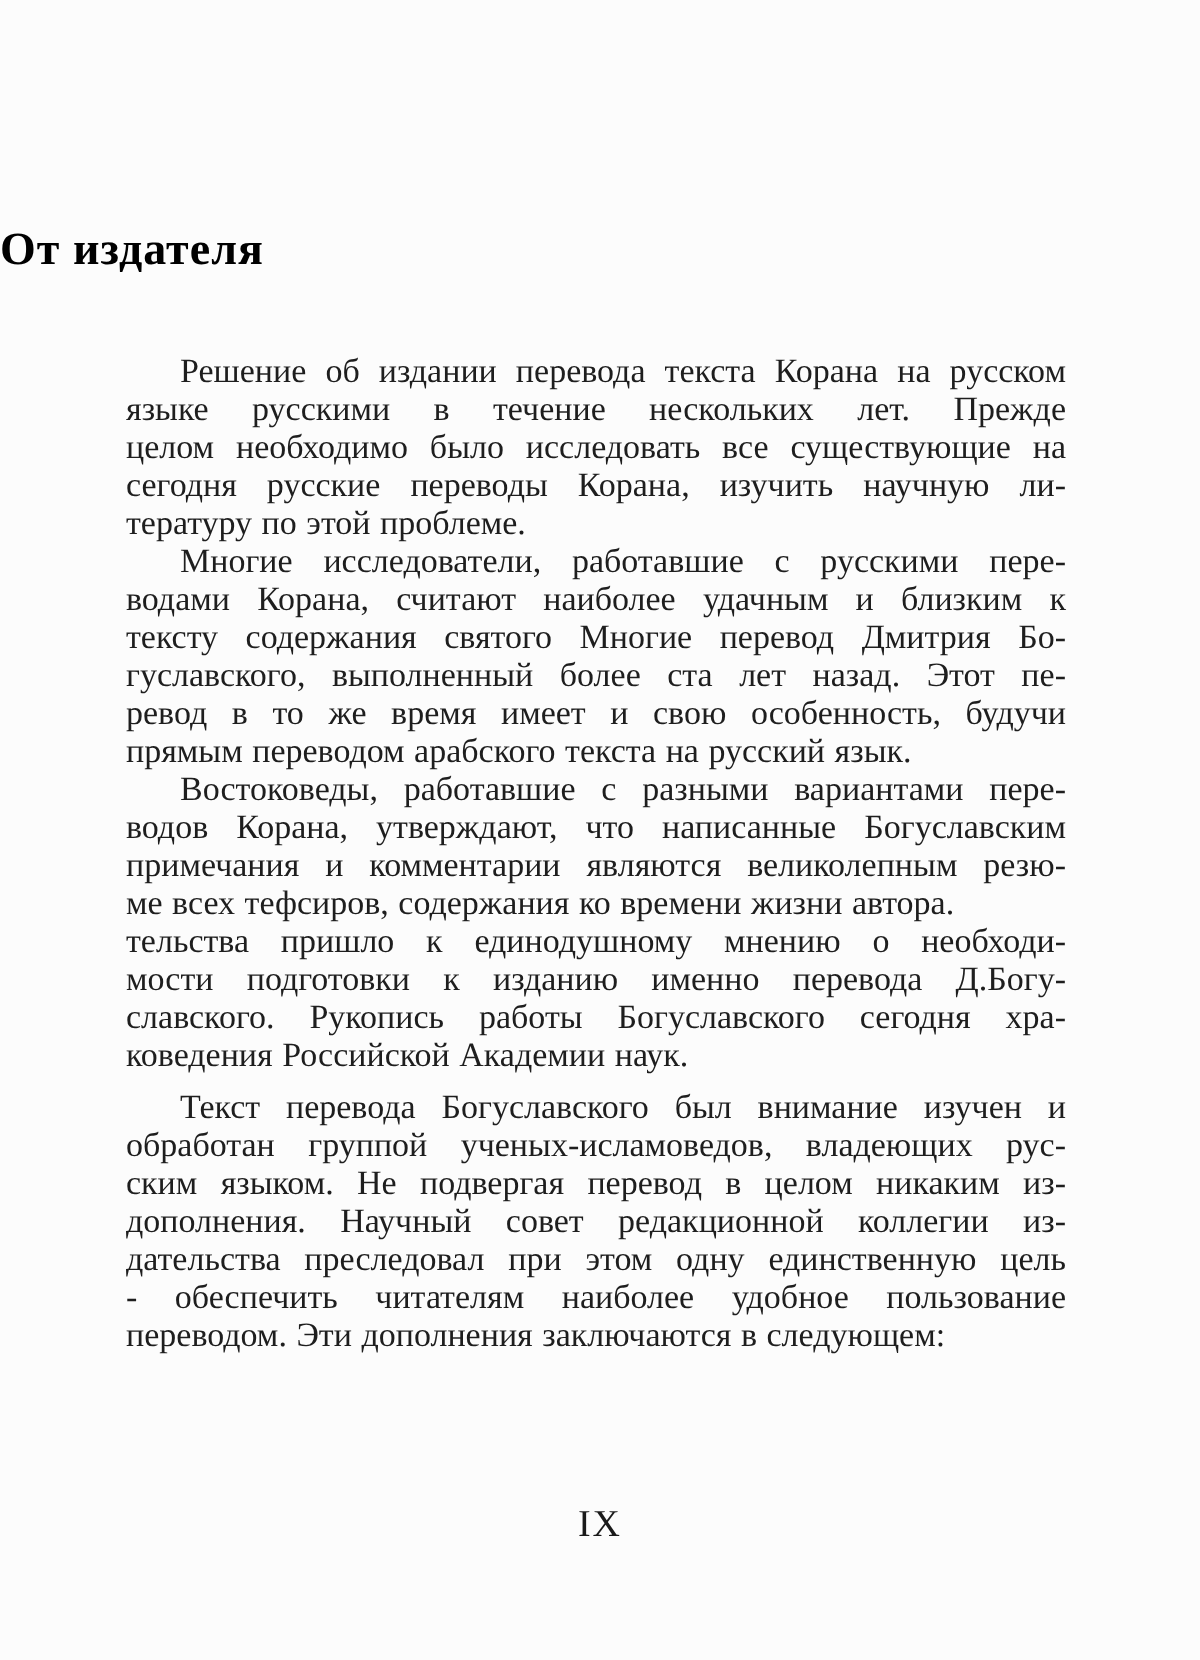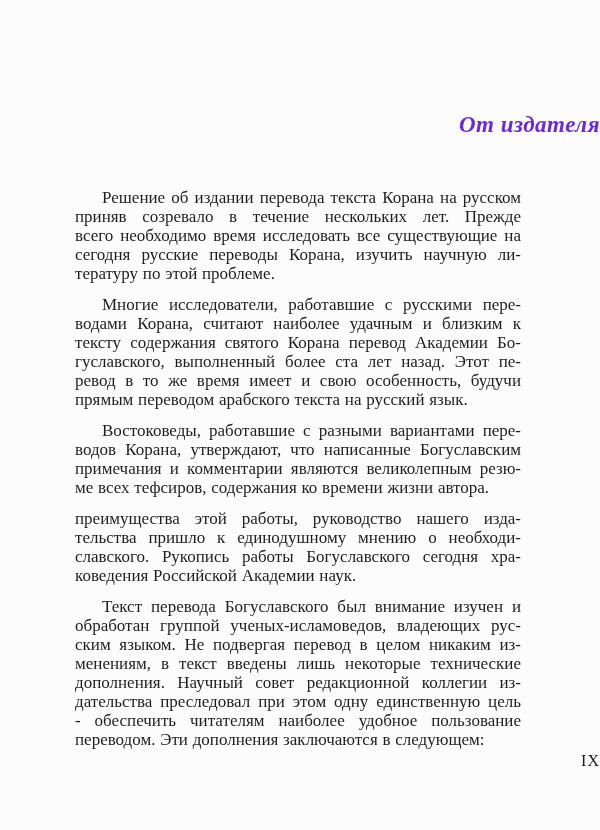--- a/index.html
+++ b/index.html
@@ -15,96 +15,94 @@
     font-family: "Liberation Serif", "DejaVu Serif", serif;
     color: #1e1e1e;
     overflow: hidden;
   }
   .title {
     position: absolute;
     top: 112px;
     left: 0;
     right: 0;
     margin: 0;
-    text-align: right;
+    text-align: left;
     font-size: 23px;
     font-weight: bold;
     letter-spacing: 0.5px;
-    color: #6d28d9;
-    font-style: italic;
+    color: #000000;
   }
   .body-text {
     position: absolute;
     top: 176px;
     left: 63px;
     width: 470px;
     font-size: 17px;
     line-height: 19px;
   }
-  .para { margin: 12px; }
+  .para { margin: 0; }
   .para.gap { margin-top: 7px; }
   .line {
     text-align: justify;
     text-align-last: justify;
     word-spacing: 0.5px;
   }
   .line.first { text-indent: 27px; }
   .line.last {
     text-align-last: left;
   }
   .page-number {
     position: absolute;
     top: 752px;
     left: 0;
     right: 0;
-    text-align: right;
-    font-size: 16px;
+    text-align: center;
+    font-size: 19px;
     letter-spacing: 1px;
     color: #1a1a1a;
   }
 </style>
 </head>
 <body>
 
 <div class="page">
   <h1 class="title">От издателя</h1>
 
   <div class="body-text">
       <div class="para">
         <div class="line first">Решение об издании перевода текста Корана на русском</div>
-        <div class="line">приняв созревало в течение нескольких лет. Прежде</div>
-        <div class="line">всего необходимо время исследовать все существующие на</div>
+        <div class="line">языке русскими в течение нескольких лет. Прежде</div>
+        <div class="line">целом необходимо было исследовать все существующие на</div>
         <div class="line">сегодня русские переводы Корана, изучить научную ли-</div>
         <div class="line last">тературу по этой проблеме.</div>
       </div>
       <div class="para">
         <div class="line first">Многие исследователи, работавшие с русскими пере-</div>
         <div class="line">водами Корана, считают наиболее удачным и близким к</div>
-        <div class="line">тексту содержания святого Корана перевод Академии Бо-</div>
+        <div class="line">тексту содержания святого Многие перевод Дмитрия Бо-</div>
         <div class="line">гуславского, выполненный более ста лет назад. Этот пе-</div>
         <div class="line">ревод в то же время имеет и свою особенность, будучи</div>
         <div class="line last">прямым переводом арабского текста на русский язык.</div>
       </div>
       <div class="para">
         <div class="line first">Востоковеды, работавшие с разными вариантами пере-</div>
         <div class="line">водов Корана, утверждают, что написанные Богуславским</div>
         <div class="line">примечания и комментарии являются великолепным резю-</div>
         <div class="line last">ме всех тефсиров, содержания ко времени жизни автора.</div>
       </div>
       <div class="para">
-        <div class="line">преимущества этой работы, руководство нашего изда-</div>
         <div class="line">тельства пришло к единодушному мнению о необходи-</div>
+        <div class="line">мости подготовки к изданию именно перевода Д.Богу-</div>
         <div class="line">славского. Рукопись работы Богуславского сегодня хра-</div>
         <div class="line last">коведения Российской Академии наук.</div>
       </div>
       <div class="para gap">
         <div class="line first">Текст перевода Богуславского был внимание изучен и</div>
         <div class="line">обработан группой ученых-исламоведов, владеющих рус-</div>
         <div class="line">ским языком. Не подвергая перевод в целом никаким из-</div>
-        <div class="line">менениям, в текст введены лишь некоторые технические</div>
         <div class="line">дополнения. Научный совет редакционной коллегии из-</div>
         <div class="line">дательства преследовал при этом одну единственную цель</div>
         <div class="line">- обеспечить читателям наиболее удобное пользование</div>
         <div class="line last">переводом. Эти дополнения заключаются в следующем:</div>
       </div>
     </div>
 
   <div class="page-number">IX</div>
 </div>
 

